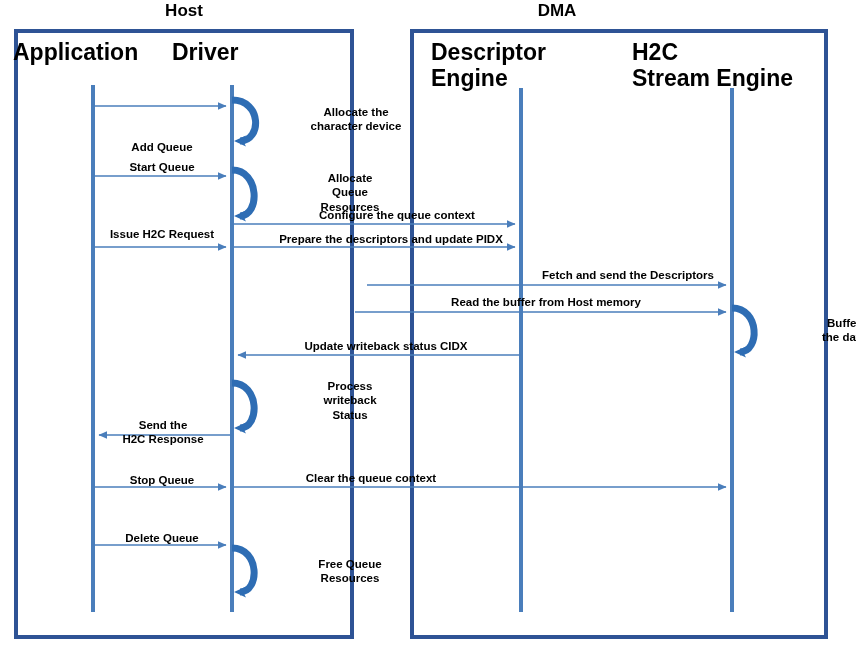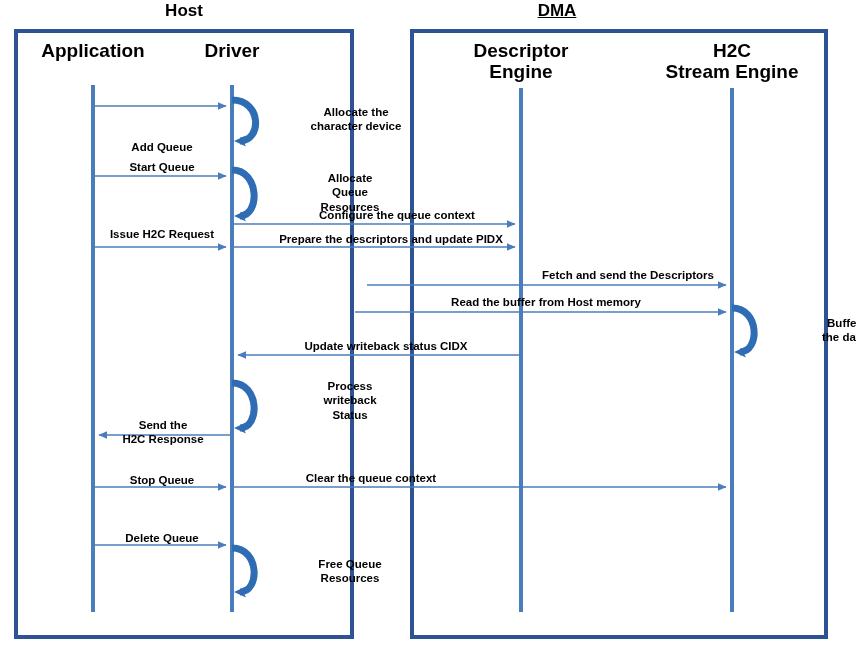--- a/index.html
+++ b/index.html
@@ -29,23 +29,23 @@
     font-weight: bold;
     font-size: 17px;
     color: #000000;
     text-align: center;
     white-space: nowrap;
     line-height: 1;
   }
   .actor-title {
     position: absolute;
     font-weight: bold;
-    font-size: 19px;
+    font-size: 23px;
     color: #000000;
-    text-align: center;
+    text-align: left;
     line-height: 1.12;
     white-space: pre-line;
   }
   .msg-label {
     position: absolute;
     font-weight: bold;
     font-size: 11.5px;
     color: #000000;
     text-align: center;
     line-height: 1.22;
@@ -110,21 +110,21 @@
     <g stroke="#2E6DB4" stroke-width="7" fill="none" stroke-linecap="butt">
       <path d="M232,100 C262,100 262,141 240,141" marker-end="url(#selfHead)"></path>
       <path d="M232,170 C260,170 260,216 240,216" marker-end="url(#selfHead)"></path>
       <path d="M232,383 C260,383 260,428 240,428" marker-end="url(#selfHead)"></path>
       <path d="M232,548 C260,548 260,592 240,592" marker-end="url(#selfHead)"></path>
       <path d="M732,308 C760,308 760,352 740,352" marker-end="url(#selfHead)"></path>
     </g>
   </svg>
 
   <div class="grp-title" style="left:84px; top:2px; width:200px;">Host</div>
-  <div class="grp-title" style="left:457px; top:2px; width:200px;text-decoration:underline;">DMA</div>
+  <div class="grp-title" style="left:457px; top:2px; width:200px;">DMA</div>
 
   <div class="actor-title" style="left:13px; top:40px; width:160px;">Application</div>
   <div class="actor-title" style="left:172px; top:40px; width:120px;">Driver</div>
   <div class="actor-title" style="left:431px; top:40px; width:180px;">Descriptor
 Engine</div>
   <div class="actor-title" style="left:632px; top:40px; width:200px;">H2C
 Stream Engine</div>
 
   <div class="msg-label" style="left:102px; top:92px; width:120px;margin-top:48px;">Add Queue</div>
   <div class="msg-label" style="left:102px; top:160px; width:120px;">Start  Queue</div>

